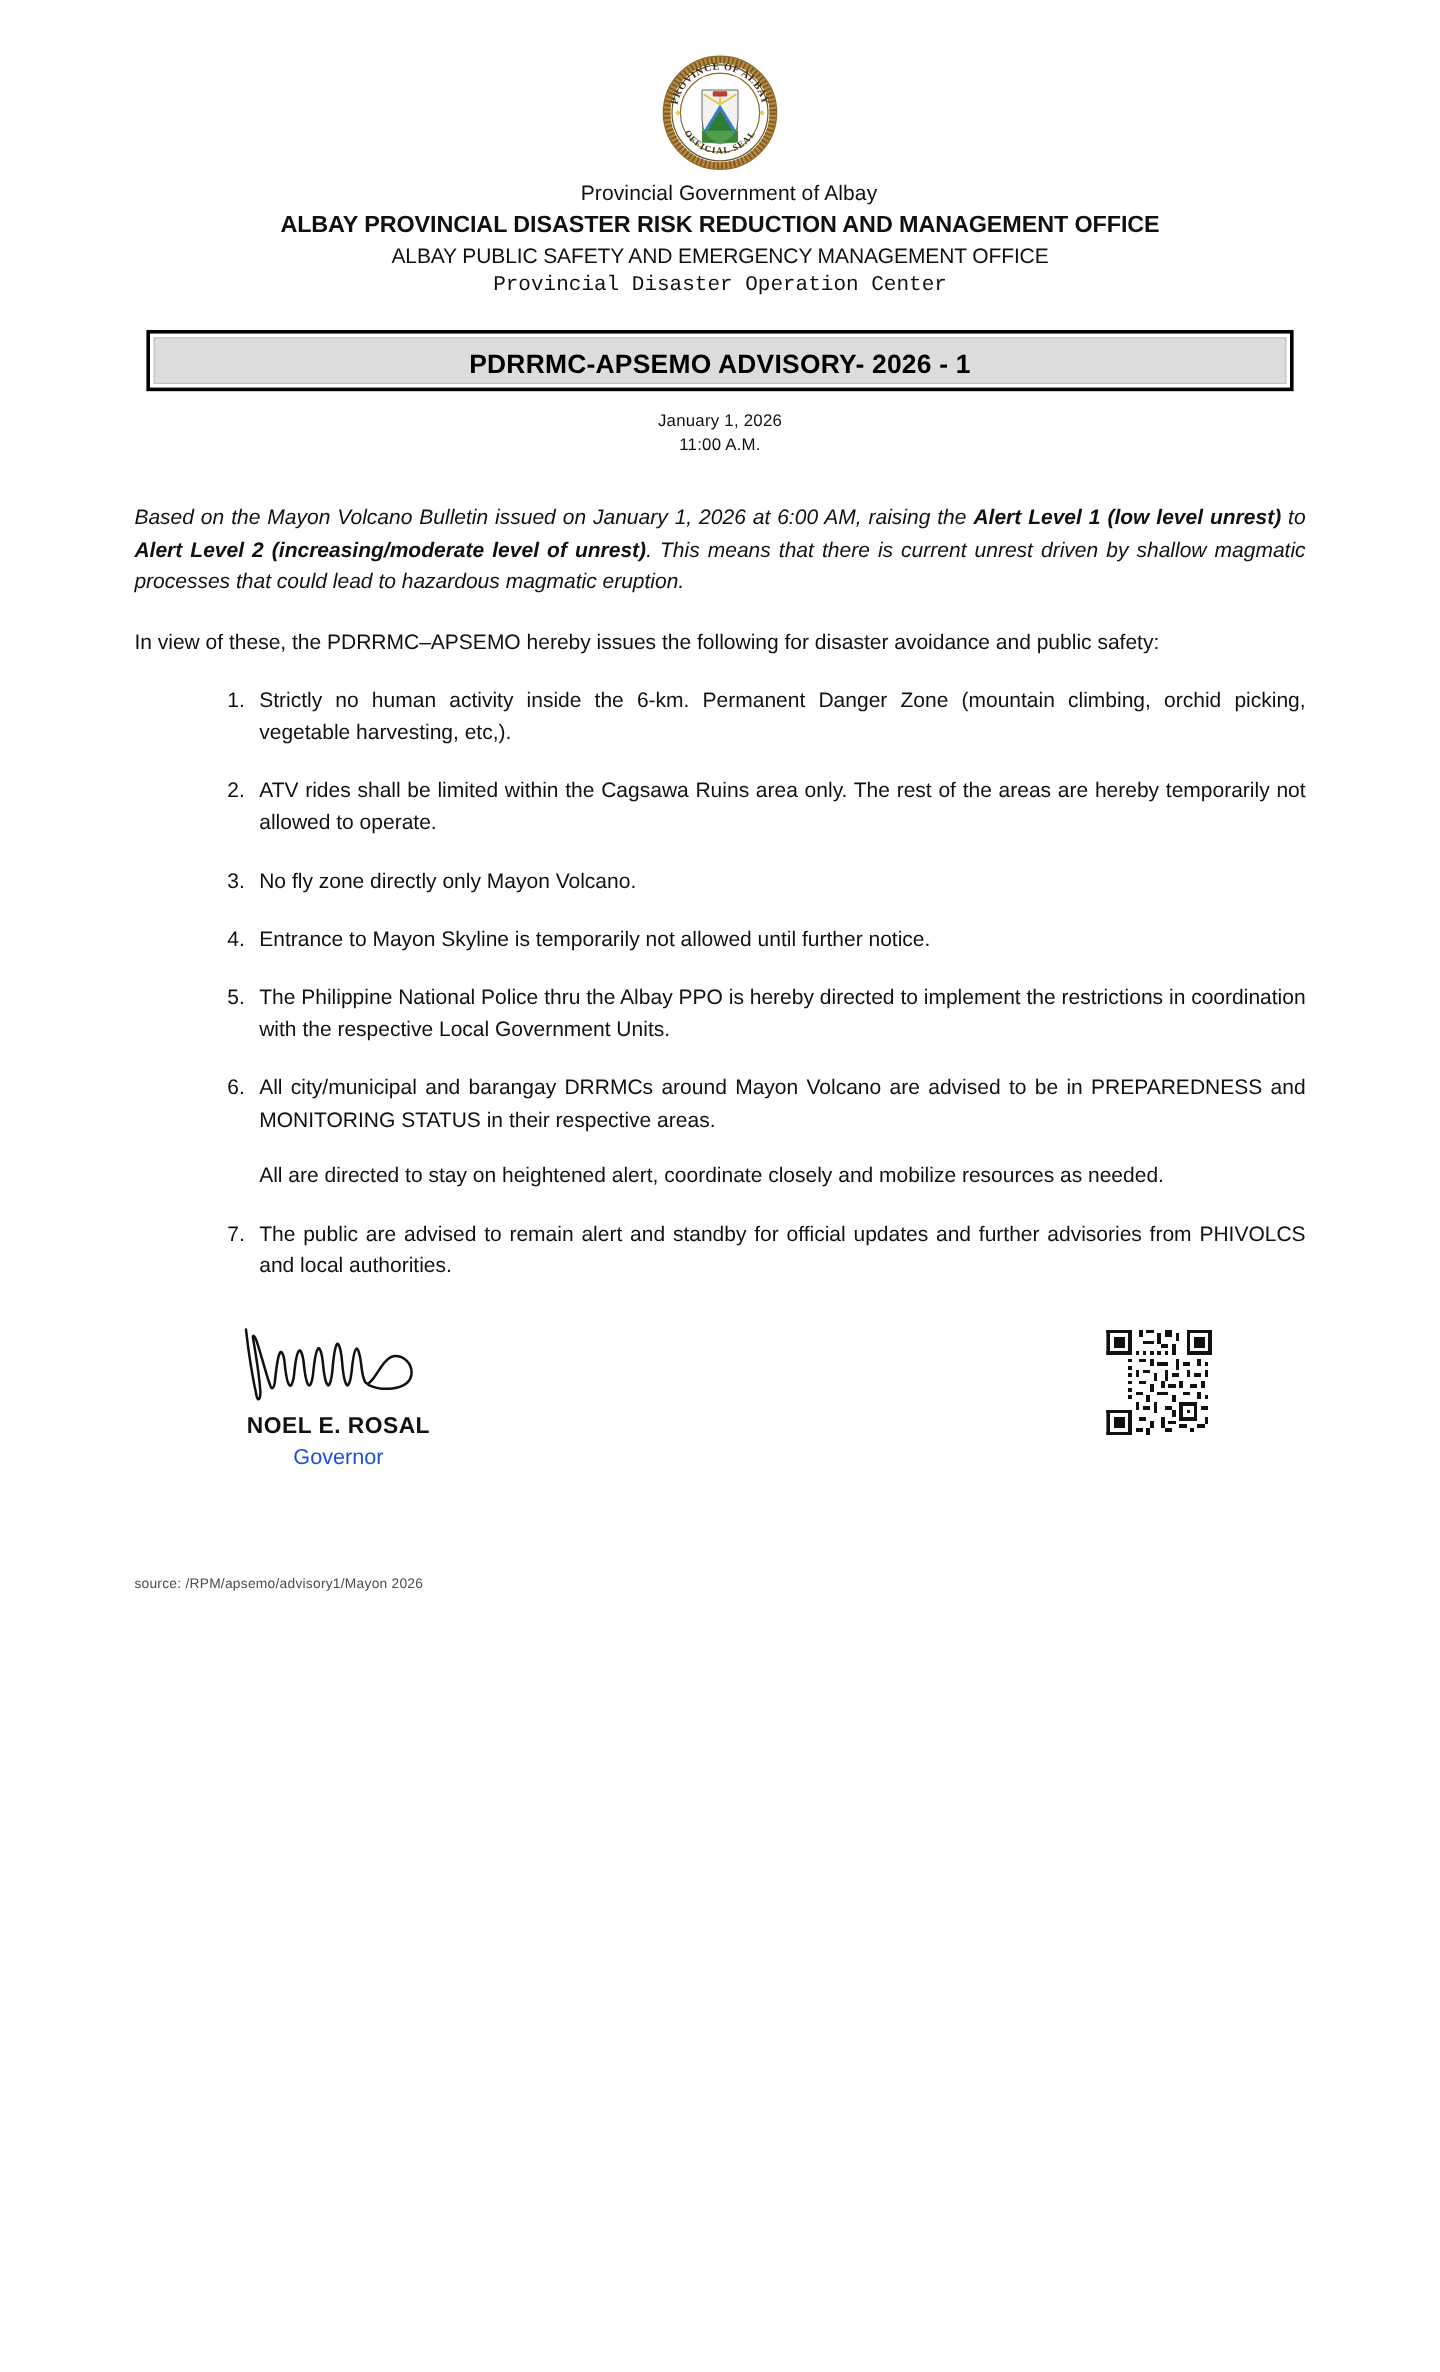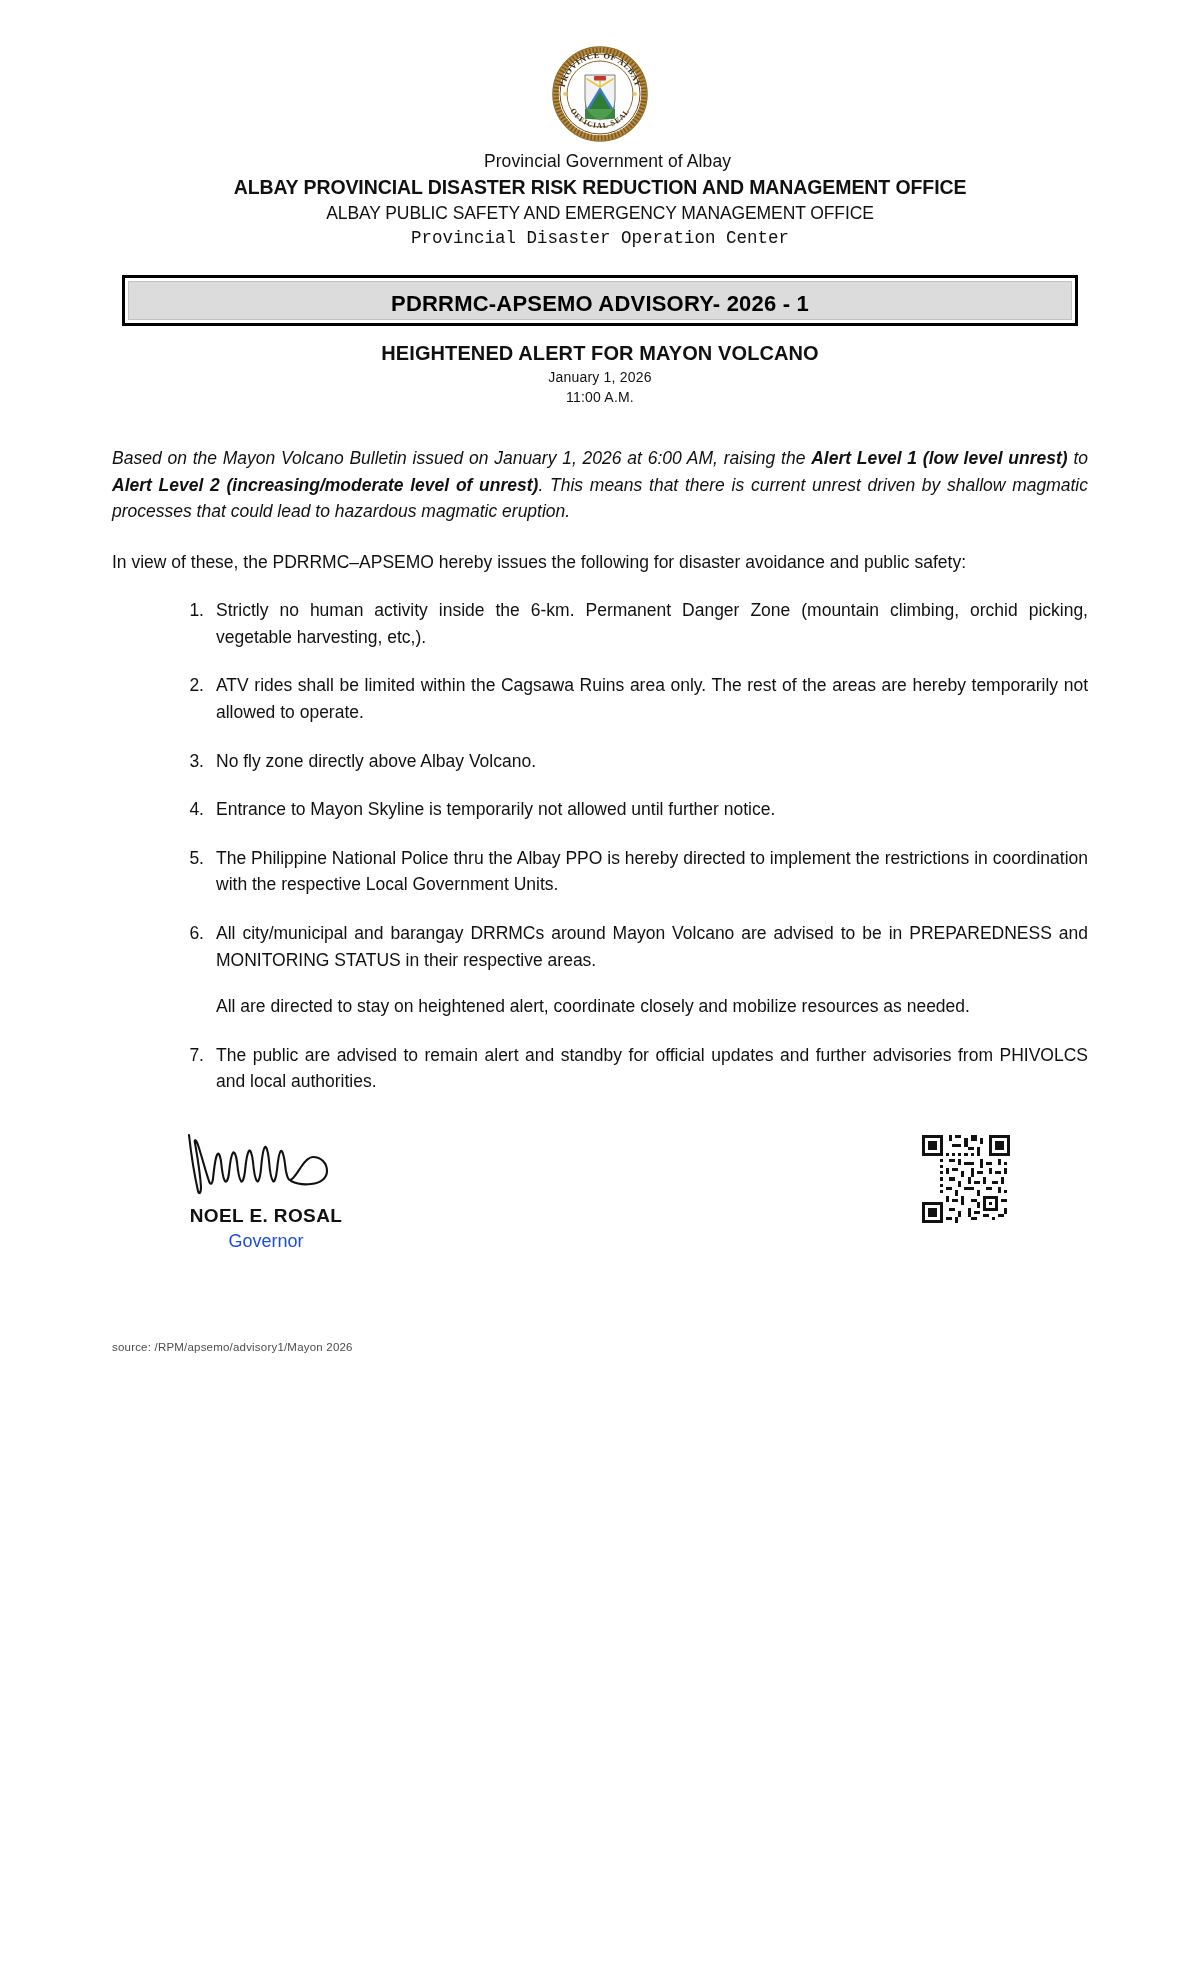--- a/index.html
+++ b/index.html
@@ -158,21 +158,21 @@
   }
 
   
   .sig-zone {
     position: relative;
     margin-top: 34px;
     height: 190px;
   }
   .sig-left {
     position: absolute;
-    left: 166px;
+    left: 182px;
     top: 0;
     text-align: center;
     width: 200px;
   }
   .sig-mark {
     display: block;
     margin: 0 auto;
   }
   .sig-name {
     font-size: 19px;
@@ -255,21 +255,20 @@
     <div class="hdr-line4">Provincial Disaster Operation Center</div>
   </div>
 
   <div class="banner-outer">
     <div class="banner-inner">
       <div class="banner-title">PDRRMC-APSEMO ADVISORY- 2026 - 1</div>
     </div>
   </div>
 
   <div class="subtitle-block">
-    <div class="sub-title">HEIGHTENED ALERT FOR MAYON VOLCANO</div>
     <div class="sub-date">January 1, 2026</div>
     <div class="sub-time">11:00 A.M.</div>
   </div>
 
   <div class="body-wrap">
 
     <p class="intro-para">
       <span>Based on the Mayon Volcano Bulletin issued on January 1, 2026 at 6:00 AM, raising the </span><b>Alert Level 1 (low level unrest)</b><span> to </span><b>Alert Level 2 (increasing/moderate level of unrest)</b><span>.   This means that there is current unrest driven by shallow magmatic processes that could lead to hazardous magmatic eruption.</span>
     </p>
 
@@ -282,21 +281,21 @@
         <span class="num-text">Strictly no human activity inside the 6-km. Permanent Danger Zone (mountain climbing, orchid picking, vegetable harvesting, etc,).</span>
       </li>
 
       <li class="num-item">
         <span class="num-marker">2.</span>
         <span class="num-text">ATV rides shall be limited within the Cagsawa Ruins area only.  The rest of the areas are hereby temporarily not allowed to operate.</span>
       </li>
 
       <li class="num-item">
         <span class="num-marker">3.</span>
-        <span class="num-text">No fly zone directly above Albay Volcano.</span>
+        <span class="num-text">No fly zone directly only Mayon Volcano.</span>
       </li>
 
       <li class="num-item">
         <span class="num-marker">4.</span>
         <span class="num-text">Entrance to Mayon Skyline is temporarily not allowed until further notice.</span>
       </li>
 
       <li class="num-item">
         <span class="num-marker">5.</span>
         <span class="num-text justified">The Philippine National Police thru the Albay PPO is hereby directed to implement the restrictions in coordination with the respective Local Government Units.</span>

